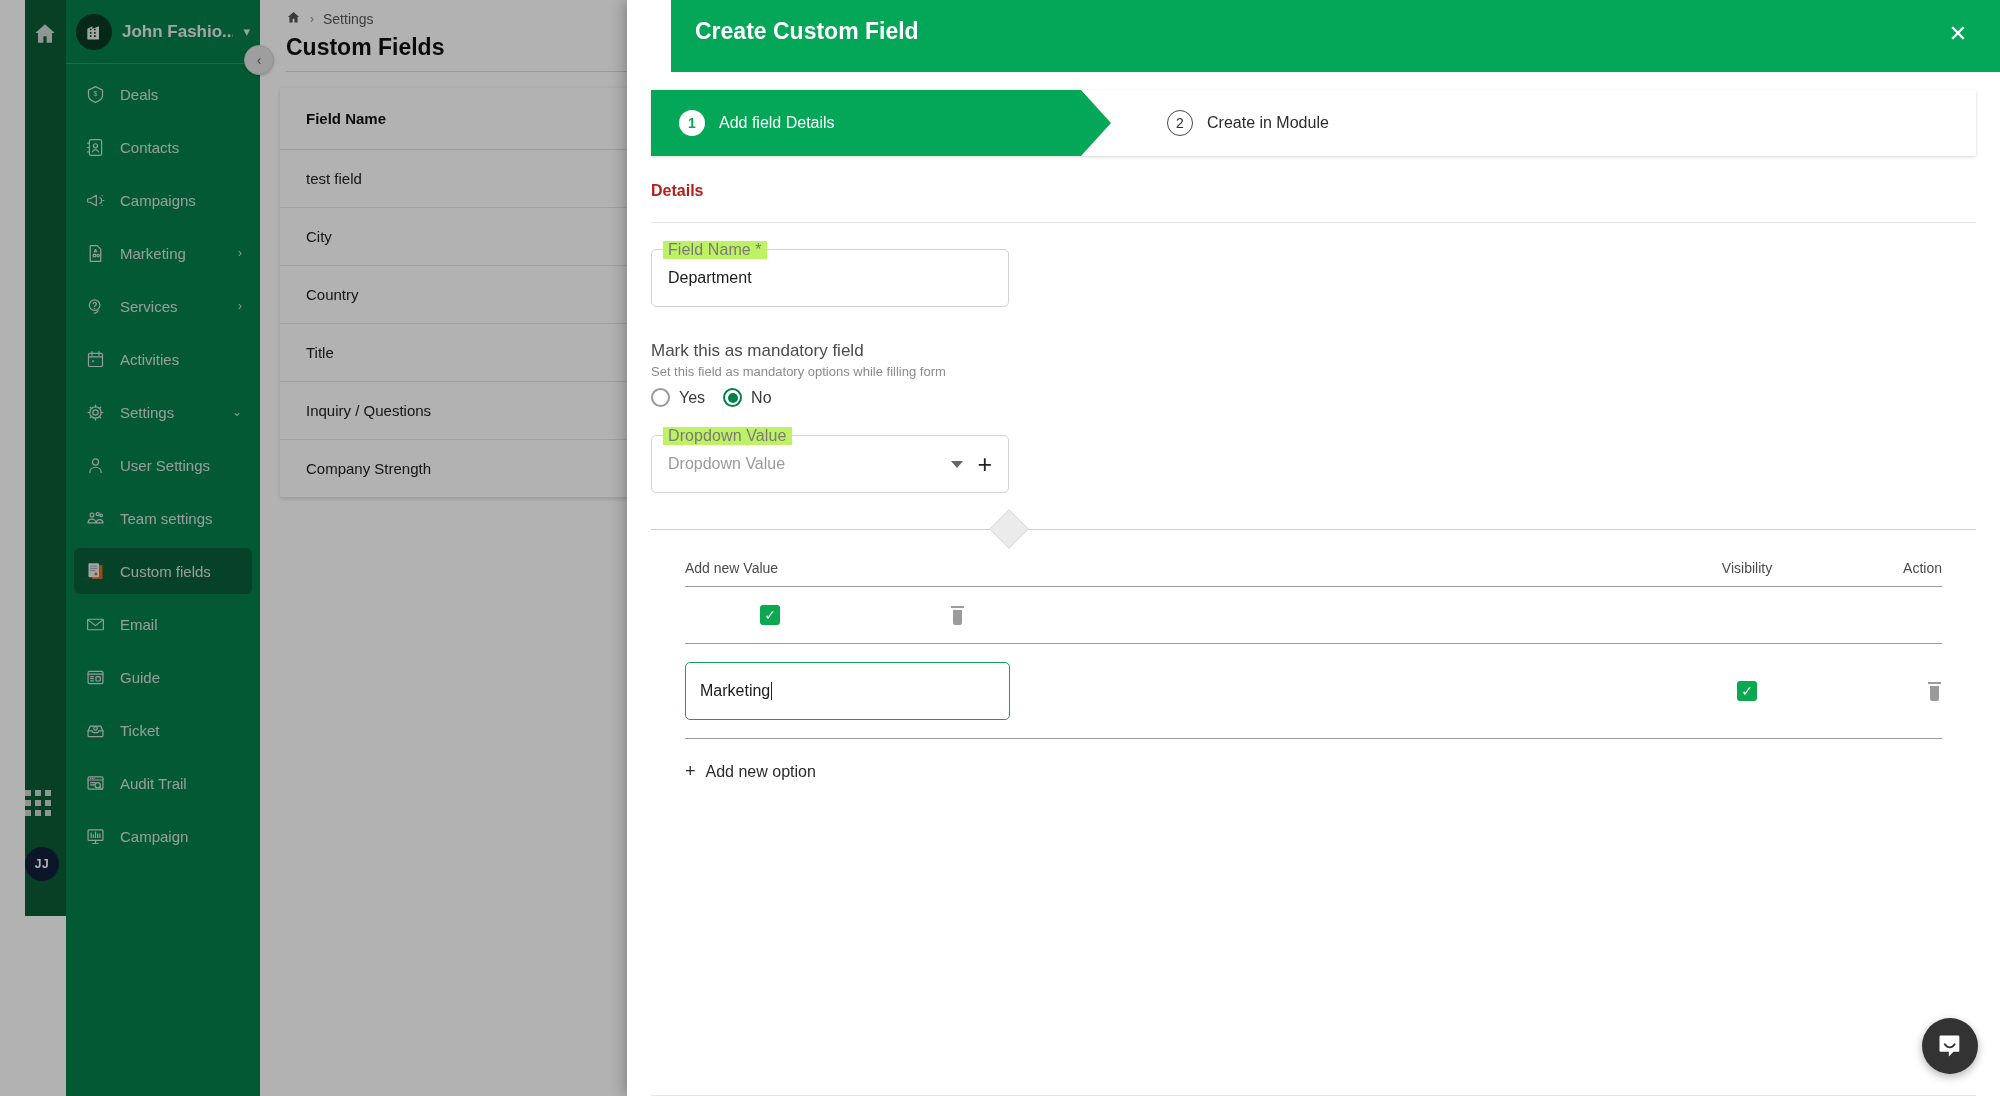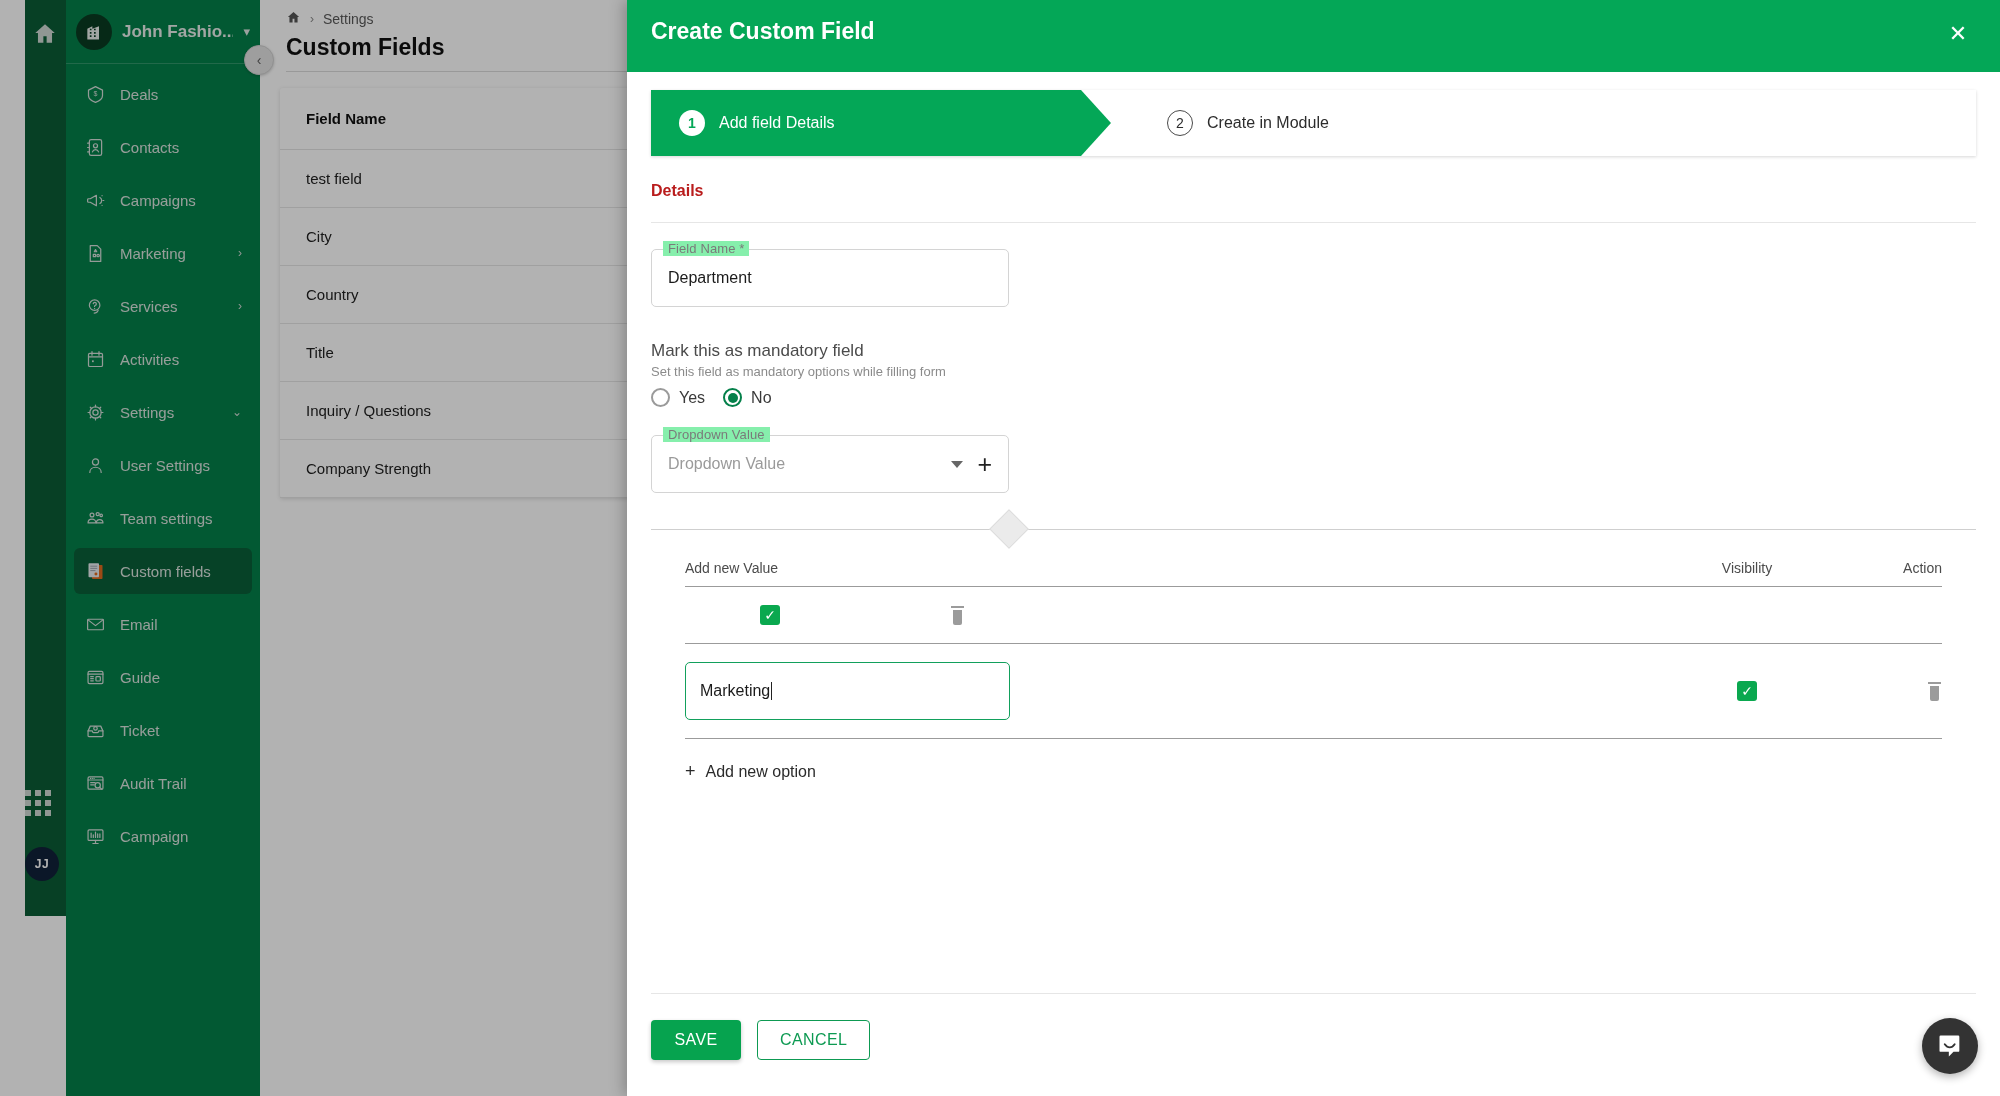--- a/index.html
+++ b/index.html
@@ -96,21 +96,21 @@
   }
 
   
   .modal {
     position: absolute; left: 627px; top: 0; width: 1373px; height: 1096px;
     background: #fff; z-index: 20; display: flex; flex-direction: column;
     box-shadow: -3px 0 14px rgba(0,0,0,.25);
   }
   .modal-head {
     height: 72px; background: #04a757; display: flex; align-items: center;
-    padding: 0 36px 9px 24px; position: relative; flex: 0 0 72px;
+    padding: 0 36px 9px 24px; position: relative; flex: 0 0 72px; margin-left: 44px;
   }
   .modal-title { color: #fff; font-size: 23px; font-weight: bold; }
   .modal-close {
     position: absolute; right: 30px; top: 22px; color: #fff; font-size: 22px;
     line-height: 1; width: 24px; height: 24px; display: flex; align-items: center; justify-content: center;
   }
 
   .stepper { display: flex; margin: 18px 24px 0 24px; height: 66px;
              box-shadow: 0 1px 3px rgba(0,0,0,.16); background: #fff; }
   .step {
@@ -136,22 +136,22 @@
 
   .row-fields { display: flex; gap: 32px; margin-top: 26px; }
   .ofield { position: relative; flex: 0 0 358px; }
   .ofield.wide { flex: 0 0 345px; }
   .ofield-box {
     border: 1px solid #d4d4d4; border-radius: 5px; height: 58px;
     display: flex; align-items: center; padding: 8px 16px; font-size: 16px; color: #1b1b1b;
     background: #fff;
   }
   .ofield-legend {
-    position: absolute; top: -8px; left: 12px; background: #86efac; padding: 0 5px;
-    font-size: 13px; color: #7a7a7a; letter-spacing: .1px;
+    position: absolute; top: -8px; left: 12px; background: #bef264; padding: 0 5px;
+    font-size: 16px; color: #7a7a7a; letter-spacing: .1px;
   }
   .ofield .caret {
     margin-left: auto; width: 0; height: 0; border-left: 6px solid transparent;
     border-right: 6px solid transparent; border-top: 7px solid #666;
   }
   .ofield .plus { margin-left: 14px; font-size: 25px; color: #222; line-height: 1; font-weight: 300;}
   .ph { color: #9a9a9a; }
 
   .mand-wrap { margin-top: 34px; }
   .mand-title { font-size: 17px; color: #4b4b4b; }
@@ -578,24 +578,20 @@
       </div>
 
       <div class="add-opt">
         <span class="p">+</span>
         <span>Add new option</span>
       </div>
     </div>
 
     <div class="modal-foot">
       <div class="foot-hr"></div>
-      <div class="btns">
-        <div class="btn btn-save">SAVE</div>
-        <div class="btn btn-cancel">CANCEL</div>
-      </div>
     </div>
   </div>
 
   <div class="chat-bubble">
     <svg width="28" height="28" viewBox="0 0 24 24">
       <path fill="#fff" d="M4 3h15a1 1 0 0 1 1 1v12a1 1 0 0 1-1 1h-4l-4 4v-4H4a1 1 0 0 1-1-1V4a1 1 0 0 1 1-1z"></path>
       <path fill="none" stroke="#333" stroke-width="1.6" stroke-linecap="round" d="M7.5 10.5c1.3 1.8 2.9 2.7 4.3 2.7s3-0.9 4.2-2.7"></path>
     </svg>
   </div>
 

